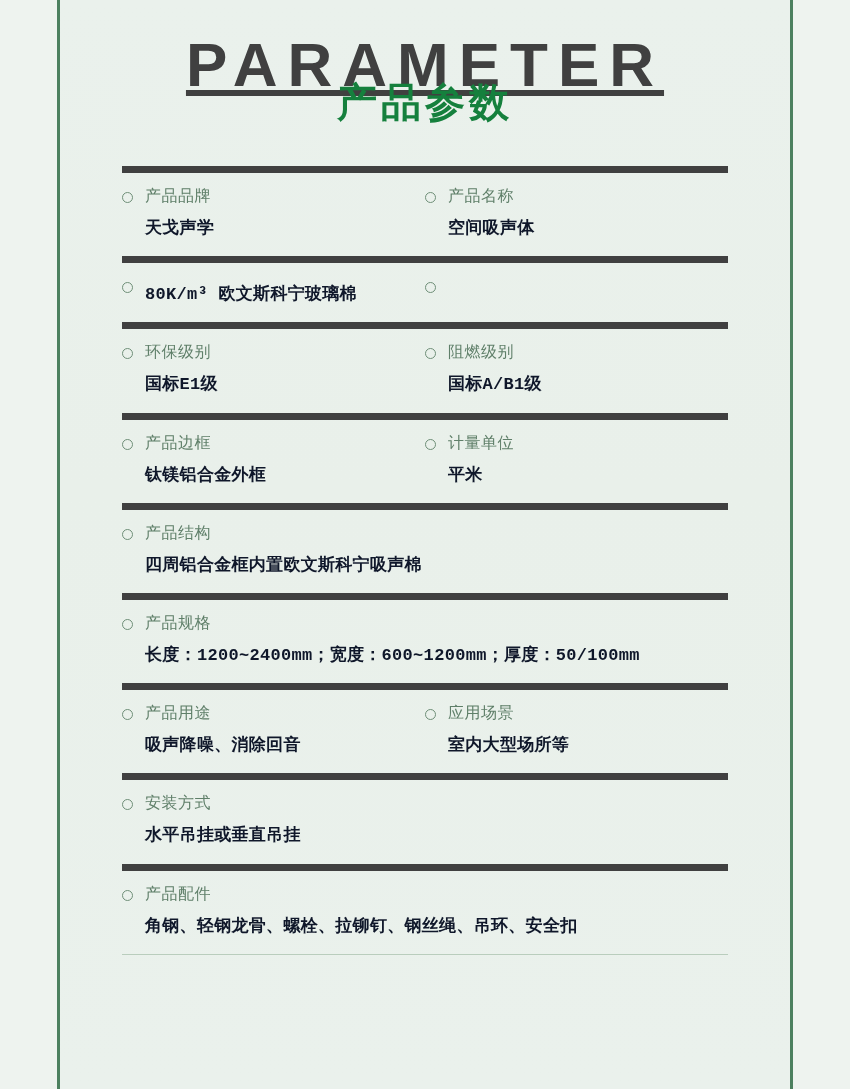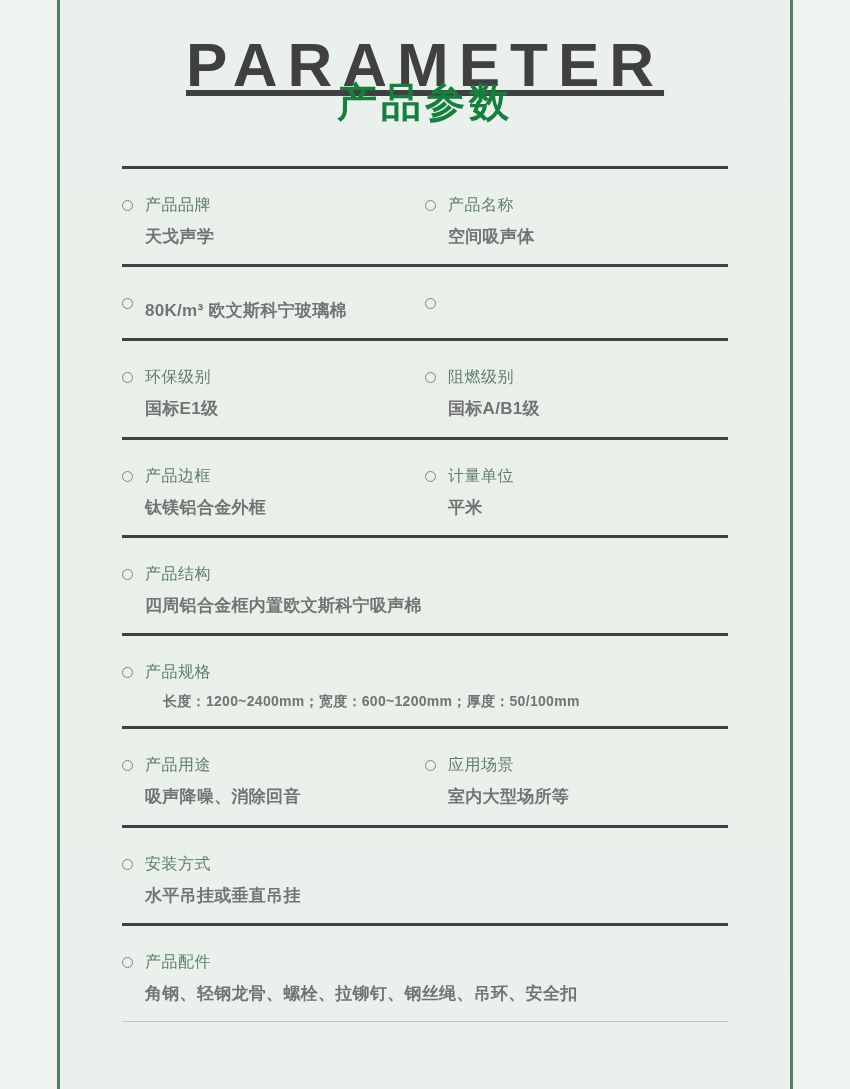--- a/index.html
+++ b/index.html
@@ -74,24 +74,25 @@
     line-height: 1.2;
   }
 
   .table {
     position: absolute;
     left: 122px;
     top: 166px;
     width: 606px;
   }
   .row {
-    border-top: 3px solid #404040;
+    border-top: 7px solid #404040;
     display: flex;
-    padding: 24px 0 14px 0;
+    padding: 12px 0 14px 0;
     box-sizing: border-box;
+    font-family: Liberation Mono, monospace;
   }
   .row.last {
     border-bottom: 1px solid #b9cdbd;
     align-items: center;
   }
   .cell {
     display: flex;
     align-items: flex-start;
     box-sizing: border-box;
   }
@@ -114,29 +115,28 @@
   }
   .label {
     font-size: 16px;
     color: #5f7f69;
     line-height: 1.5;
     letter-spacing: 0.5px;
   }
   .value {
     font-size: 17px;
     font-weight: bold;
-    color: #737373;
+    color: #0f172a;
     line-height: 1.6;
     margin-top: 6px;
     letter-spacing: 0.3px;
     white-space: nowrap;
   }
   .value.small {
-    font-size: 14px;
-    margin-left: 18px;
+    font-size: 17px;
   }
 </style>
 </head>
 <body>
 
 <div class="page">
   <div class="bg-wash"></div>
   <div class="frame-left"></div>
   <div class="frame-right"></div>
 

